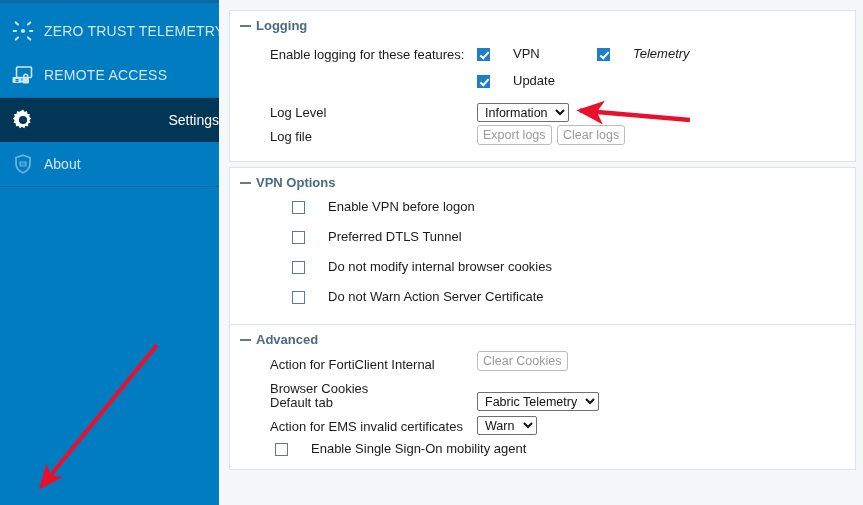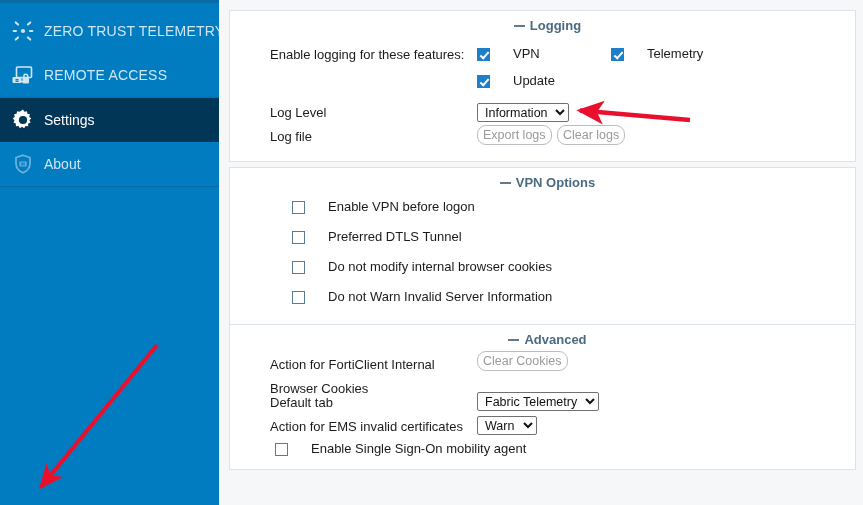--- a/index.html
+++ b/index.html
@@ -45,20 +45,21 @@
     display: flex;
     align-items: center;
     justify-content: center;
     flex: 0 0 34px;
     margin-right: 4px;
   }
   .nav-item .nav-label { white-space: nowrap; }
   .nav-item.selected {
     background: #023657;
     color: #ffffff;
+    justify-content: space-between;
   }
   .nav-sep {
     height: 1px;
     background: #0a6aa5;
     margin: 0;
   }
   .nav-group-top { padding-top: 6px; }
 
   
   #content {
@@ -82,21 +83,20 @@
   #panel-vpn     { top: 167px; height: 197px; }
   #panel-adv     { top: 324px; height: 146px; }
 
   .section-head {
     display: flex;
     align-items: center;
     color: #4a6b80;
     font-size: 13px;
     font-weight: bold;
     padding: 7px 0 0 10px;
-    justify-content: center;
   }
   .minus-box {
     width: 11px;
     height: 11px;
     margin-right: 5px;
     position: relative;
     flex: 0 0 11px;
   }
   .minus-box::before {
     content: "";
@@ -156,32 +156,32 @@
     appearance: menulist;
   }
 
   
   button.ui-btn {
     font-family: "Liberation Sans", sans-serif;
     font-size: 12.5px;
     color: #9a9a9a;
     background: #ffffff;
     border: 1px solid #b9bcc0;
-    border-radius: 9px;
+    border-radius: 3px;
     padding: 2px 5px;
     height: 20px;
     box-sizing: border-box;
     line-height: 14px;
     cursor: default;
   }
 
   
   #log-feat-label { position: absolute; left: 40px; top: 36px; }
   #cb-vpn       { position: absolute; left: 247px; top: 36px; }
-  #cb-telemetry { position: absolute; left: 381px; top: 36px; }
+  #cb-telemetry { position: absolute; left: 367px; top: 36px; font-style: italic; }
   #cb-update    { position: absolute; left: 247px; top: 63px; }
   #log-level-label { position: absolute; left: 40px; top: 94px; }
   #log-level-select { position: absolute; left: 247px; top: 92px; width: 92px; }
   #log-file-label  { position: absolute; left: 40px; top: 118px; text-align: center; }
   #btn-export { position: absolute; left: 247px; top: 114px; }
   #btn-clear  { position: absolute; left: 327px; top: 114px; }
 
   
   #vpn-list { position: absolute; left: 45px; top: 32px; }
   #vpn-list .cb-item { margin-bottom: 16px; padding-left: 17px; }
@@ -340,21 +340,21 @@
       <div class="cb-item">
         <span class="cb"></span>
         <span class="cb-text">Preferred DTLS Tunnel</span>
       </div>
       <div class="cb-item">
         <span class="cb"></span>
         <span class="cb-text">Do not modify internal browser cookies</span>
       </div>
       <div class="cb-item">
         <span class="cb"></span>
-        <span class="cb-text">Do not Warn Invalid Server Information</span>
+        <span class="cb-text">Do not Warn Action Server Certificate</span>
       </div>
     </div>
   </div>
 
   <div class="panel" id="panel-adv">
     <div class="section-head">
       <span class="minus-box"></span>
       <span>Advanced</span>
     </div>
 

